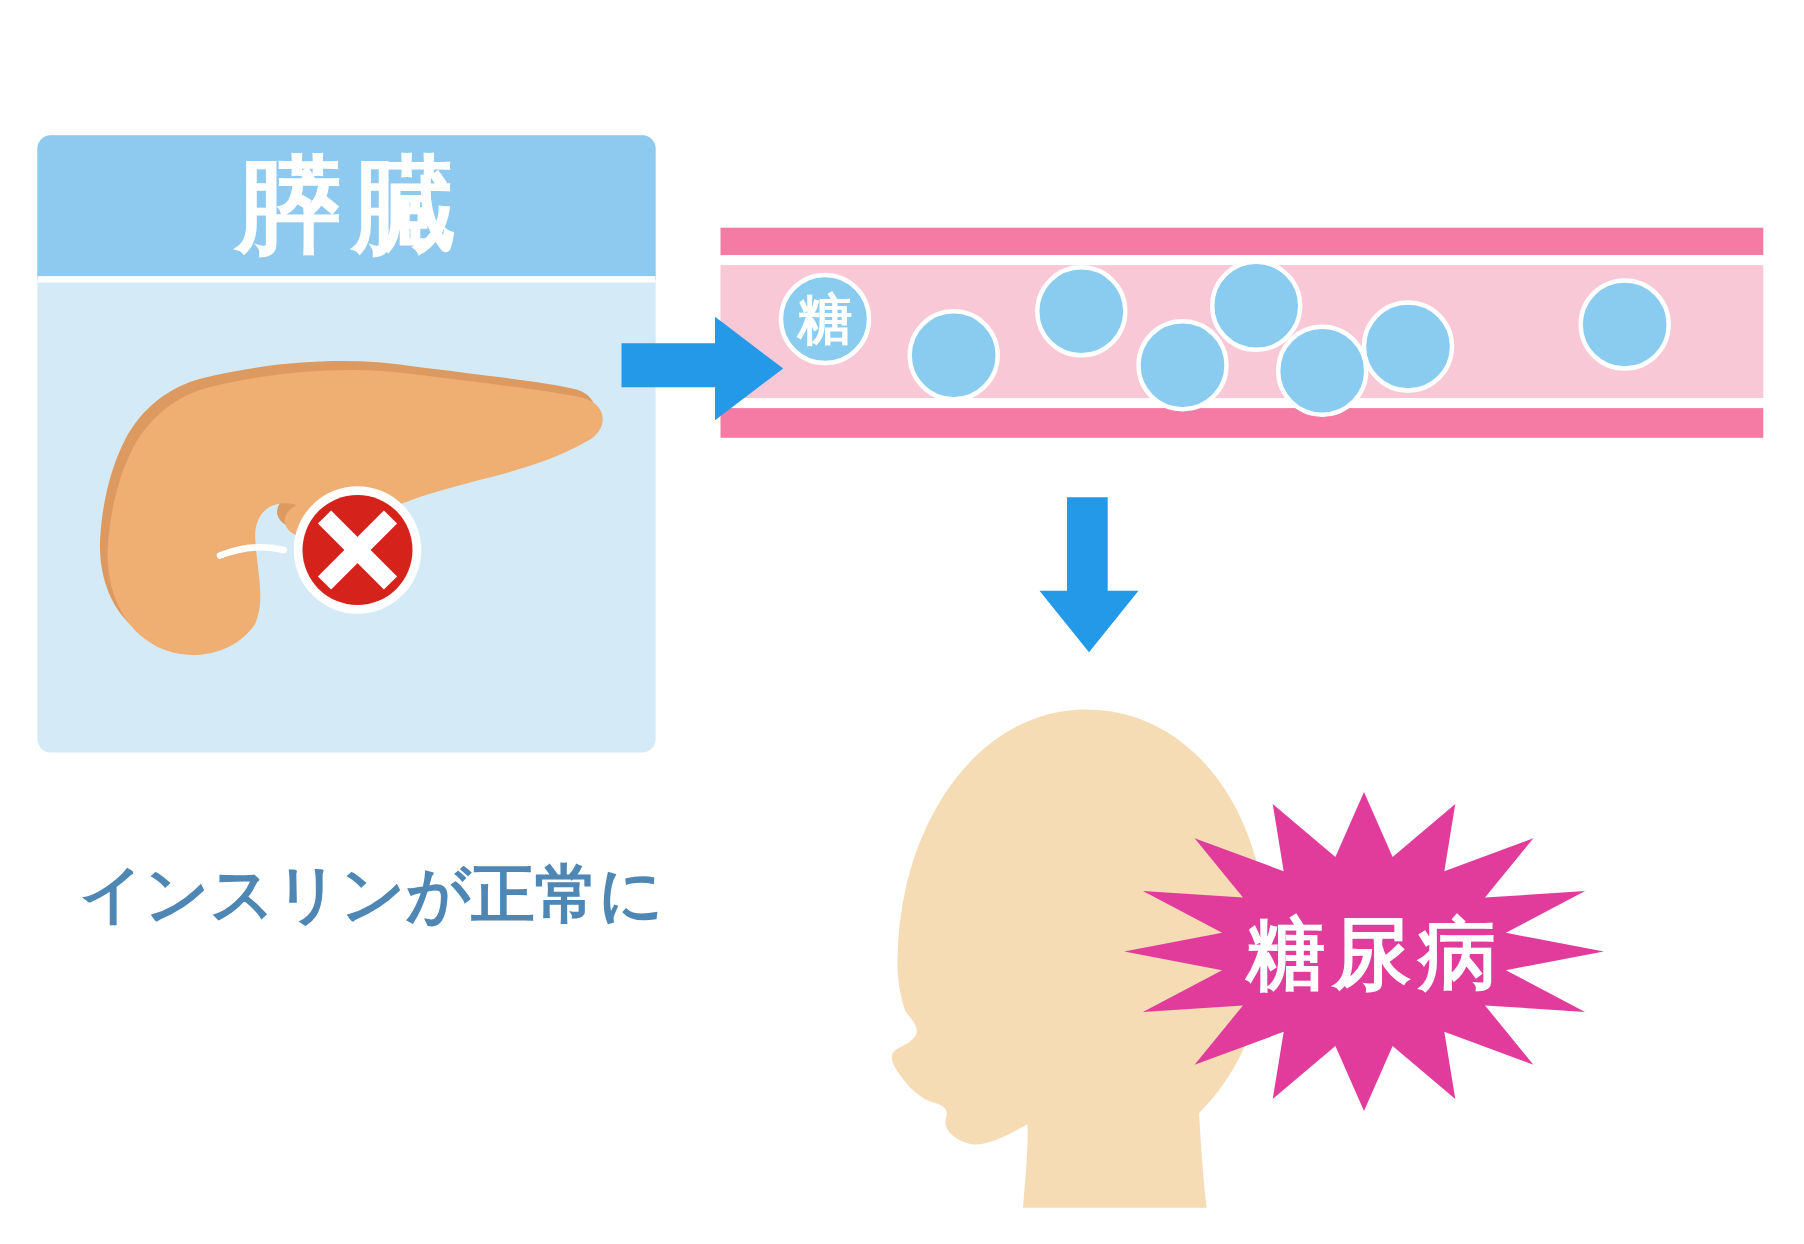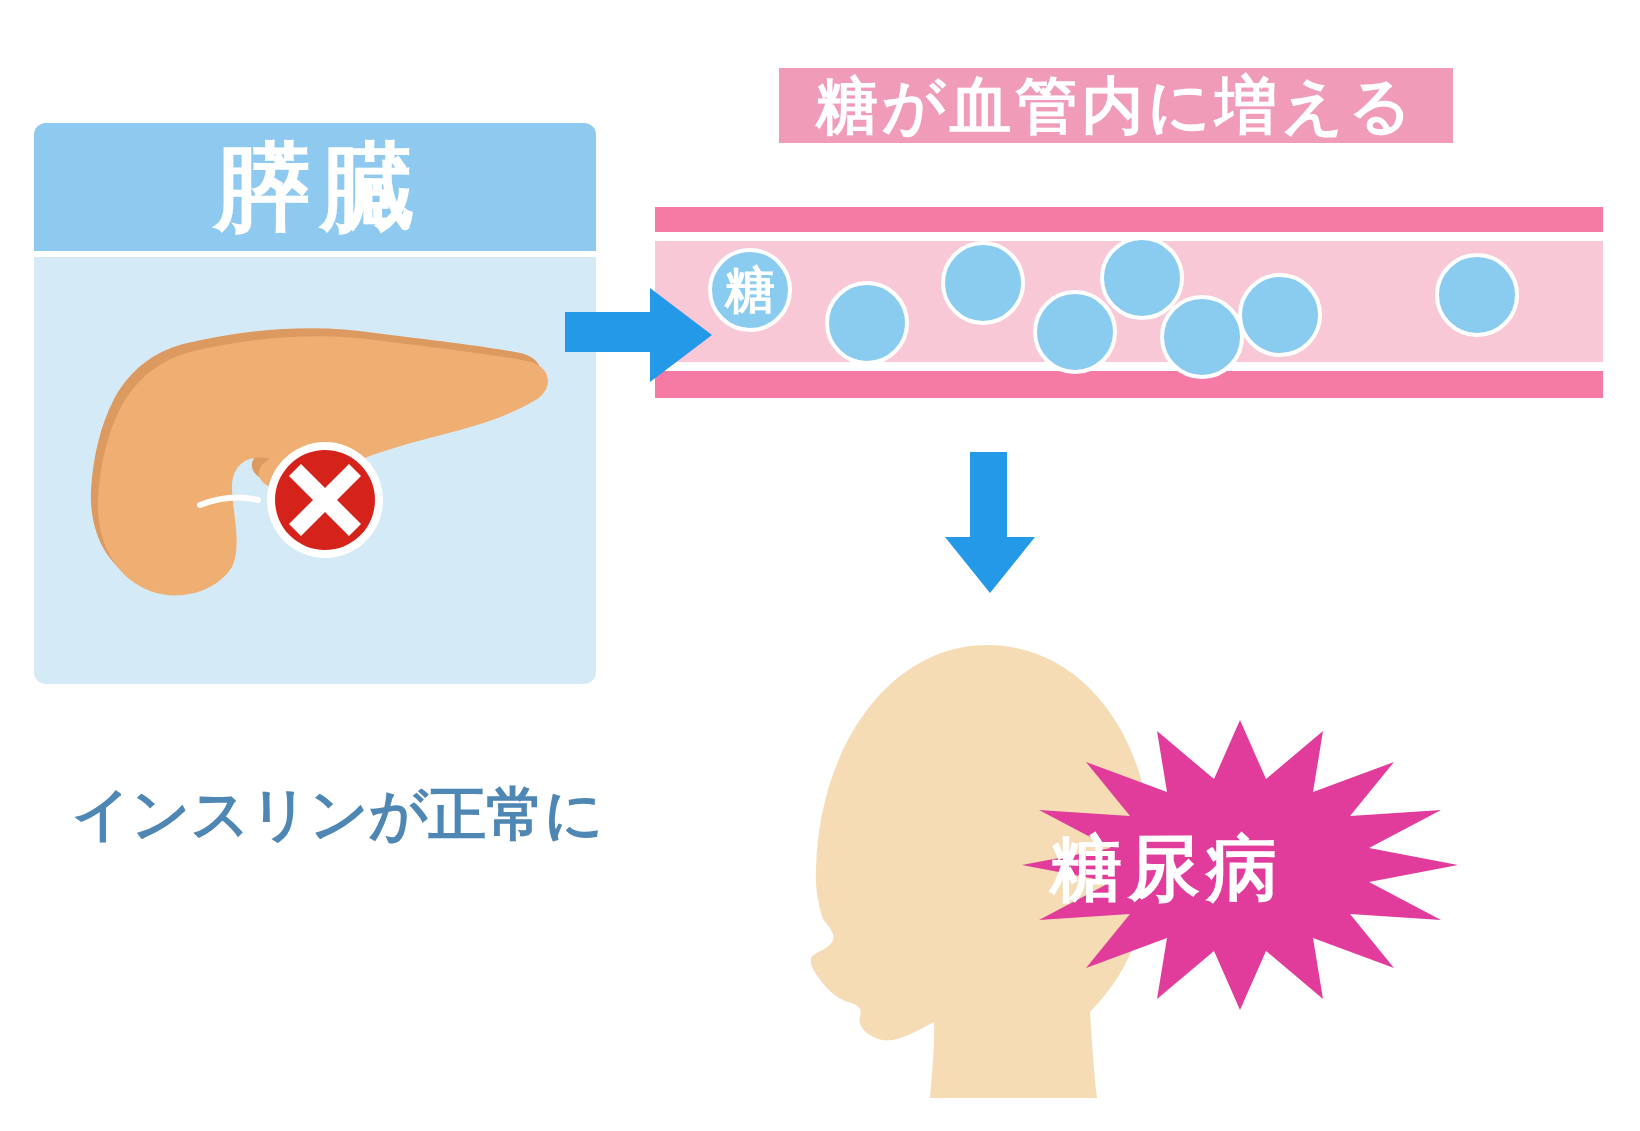--- a/index.html
+++ b/index.html
@@ -67,41 +67,38 @@
     position:absolute;width:84px;height:84px;box-sizing:border-box;
     background:var(--sugar-blue);border:4px solid #ffffff;border-radius:50%;
     display:flex;align-items:center;justify-content:center;
   }
   .sugar-label{color:#ffffff;font-size:50px;font-weight:600;line-height:1;}
   
   .shape-layer{position:absolute;left:0;top:0;pointer-events:none;}
   
   .diabetes-label{
     position:absolute;left:1050px;top:832px;width:400px;
-    color:#ffffff;font-size:72px;font-weight:700;
+    text-align:center;color:#ffffff;font-size:72px;font-weight:700;
     letter-spacing:6px;line-height:72px;
   }
 </style>
 </head>
 <body>
 
 <div class="canvas">
 
   <div class="panel">
     <div class="panel-header">
       <span class="panel-title">膵臓</span>
     </div>
     <div class="panel-caption">
       <div>インスリンが正常に</div>
     </div>
   </div>
 
-  <div class="banner">
-    <span class="banner-text">糖が血管内に増える</span>
-  </div>
 
   <div class="vessel">
     <div class="vessel-wall wall-top"></div>
     <div class="vessel-gap"></div>
     <div class="vessel-blood"></div>
     <div class="vessel-gap"></div>
     <div class="vessel-wall wall-bottom"></div>
   </div>
 
   <svg class="shape-layer" width="1640" height="1131" viewBox="0 0 1640 1131">

